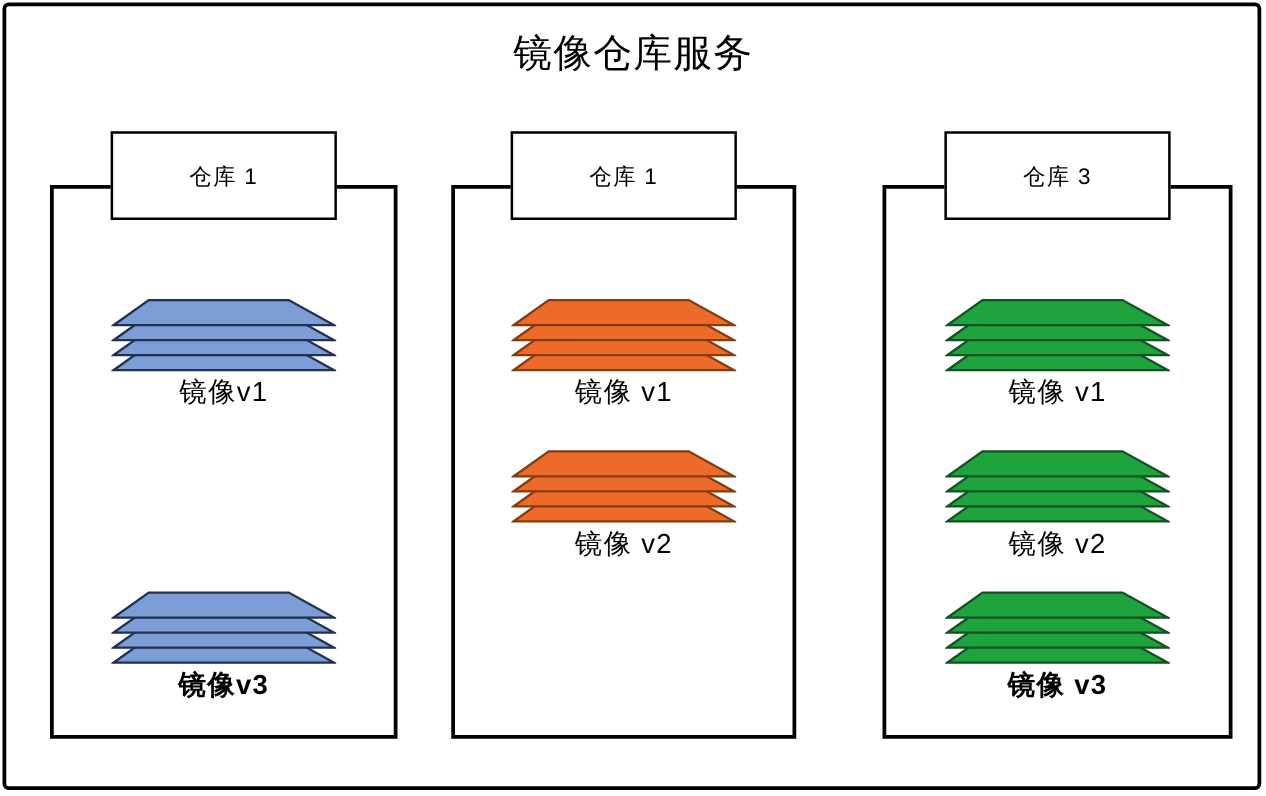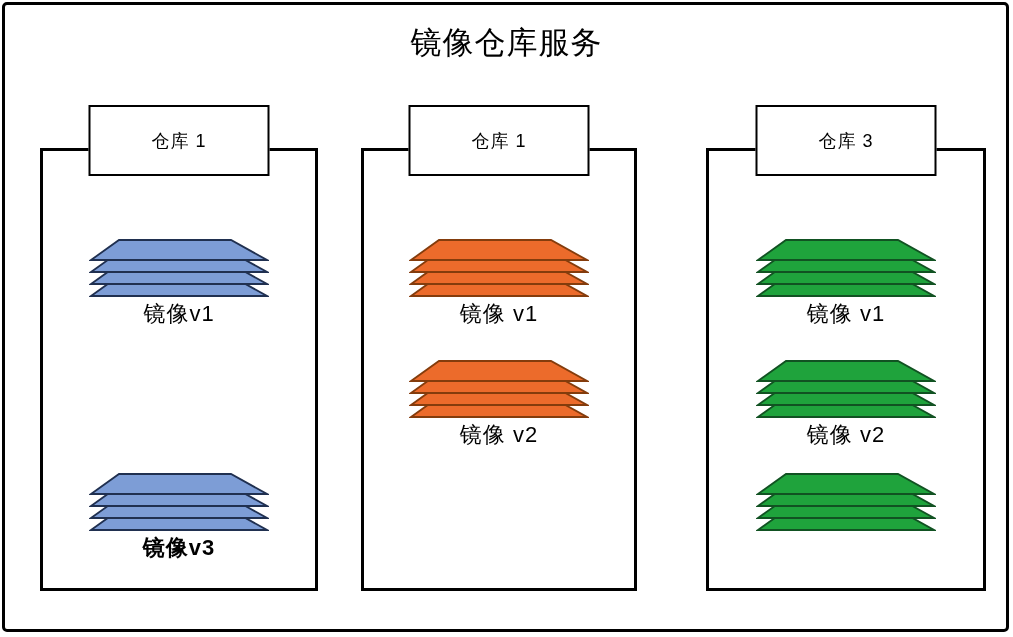--- a/index.html
+++ b/index.html
@@ -193,15 +193,16 @@
       <svg class="stack-svg" width="180" height="62" viewBox="0 0 180 62">
         <g stroke="#115222">
             <g fill="#1FA33C">
           <polygon points="2,60 30,40 142,40 178,60"></polygon>
           <polygon points="2,48 30,28 142,28 178,48"></polygon>
           <polygon points="2,36 30,16 142,16 178,36"></polygon>
           <polygon points="2,24 30,4 142,4 178,24"></polygon>
         </g>
           </g>
       </svg>
+      <div class="stack-label">镜像 v3</div>
     </div>
   </div>
 </div>
 
 </body></html>

